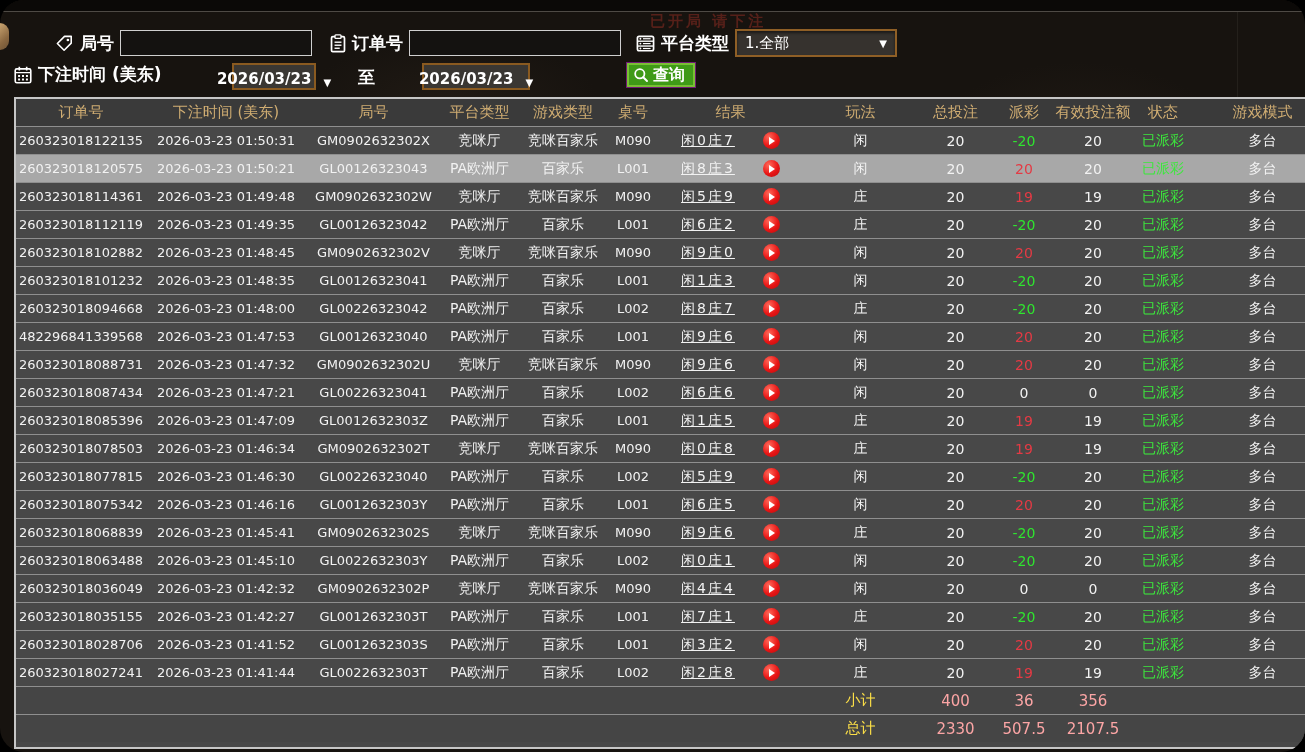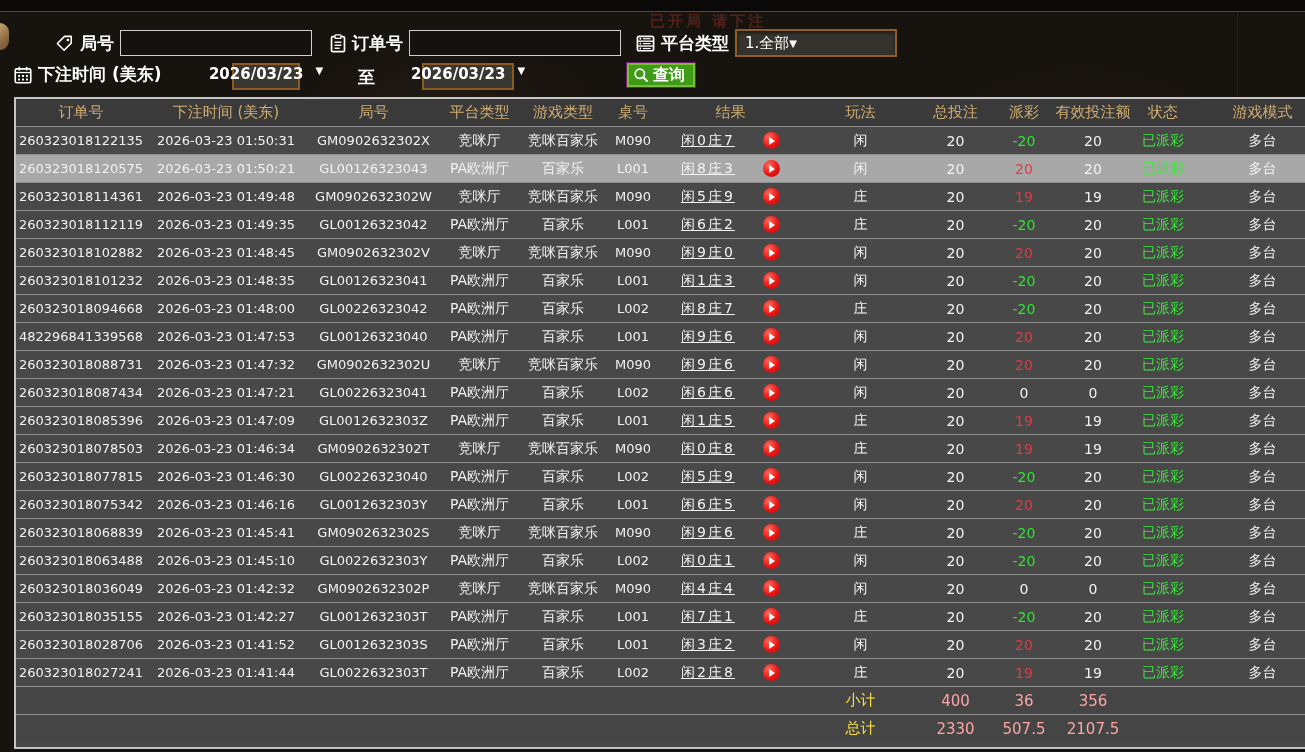--- a/index.html
+++ b/index.html
@@ -1,18 +1,18 @@
 <!DOCTYPE html>
 <html><head>
 <meta charset="utf-8">
 <style>
   html,body{margin:0;padding:0;background:#000;}
   .screen{position:relative;width:1305px;height:752px;overflow:hidden;
     background:#17130f;font-family:"DejaVu Sans","Liberation Sans",sans-serif;
-    color:#f2f2f2;-webkit-font-smoothing:antialiased;}
+    color:#f2f2f2;border-radius:24px;-webkit-font-smoothing:antialiased;}
   
   .bg-blob1{position:absolute;left:900px;top:60px;width:360px;height:260px;background:radial-gradient(ellipse at center,#241d16 0%,transparent 70%);}
   .bg-blob2{position:absolute;left:300px;top:40px;width:300px;height:120px;background:radial-gradient(ellipse at center,#201a14 0%,transparent 70%);}
   .ghost-text{position:absolute;left:650px;top:12px;font-size:15px;font-weight:bold;color:rgba(165,48,38,0.45);letter-spacing:3px;}
   .topstrip{position:absolute;left:0;top:0;width:1305px;height:11px;background:#0b0907;border-bottom:1px solid #4e4a45;}
   .bg-vline{position:absolute;left:1237px;top:12px;width:1px;height:85px;background:#24201b;}
 
   .side-toggle{position:absolute;left:0;top:23px;width:9px;height:27px;border-radius:0 14px 14px 0;
     background:linear-gradient(135deg,#c9a470 0%,#8a6841 60%,#6b5134 100%);cursor:pointer;}
 
@@ -21,27 +21,27 @@
   .fgroup{position:absolute;display:flex;align-items:center;gap:6px;}
   .ficon{display:inline-flex;align-items:center;}
   .txt-input{background:#141210;border:1px solid #cfcfcf;height:24px;color:#f0f0f0;
     font-size:14px;padding:0 6px;outline:none;font-family:inherit;}
   .g-gameno{left:55px;top:30px;}
   .g-gameno .txt-input{width:178px;}
   .g-orderno{left:330px;top:30px;}
   .g-orderno .txt-input{width:198px;}
   .g-platform{left:636px;top:29px;}
   .select-box{width:142px;height:24px;background:#36322e;border:2px solid #8f5f26;
-    display:flex;align-items:center;justify-content:flex-start;padding:0 8px 0 8px;
+    display:flex;align-items:center;justify-content:space-between;padding:0 8px 0 8px;
     color:#fff;font-size:15px;cursor:pointer;box-shadow:inset 0 2px 3px rgba(0,0,0,.5);}
   .select-arrow{font-size:10px;color:#fff;}
   .g-bettime{left:14px;top:63px;}
   .date-btn{position:absolute;height:23px;background:#3a3733;border:2px solid #8a5a20;
-    display:flex;align-items:flex-start;justify-content:center;gap:12px;color:#fff;
-    font-size:15px;font-weight:bold;cursor:pointer;padding:0 0;}
+    display:flex;align-items:flex-end;justify-content:center;gap:12px;color:#fff;
+    font-size:15px;font-weight:bold;cursor:pointer;padding:0 8px;}
   .date-from{left:232px;top:63px;width:64px;}
   .date-to{left:422px;top:63px;width:88px;}
   .to-label{position:absolute;left:358px;top:66px;}
   .query-btn{position:absolute;left:626px;top:62px;height:22px;padding:1px 10px 1px 6px;
     background:#3f9a17;border:1px solid #701a75;box-shadow:inset 0 0 0 2px #79bf35;
     display:flex;align-items:center;gap:4px;color:#fff;font-size:16px;font-weight:bold;cursor:pointer;}
   .darrow{font-size:10px;}
 
   
   .table-wrap{position:absolute;left:14px;top:97px;width:1291px;height:648px;overflow:hidden;

